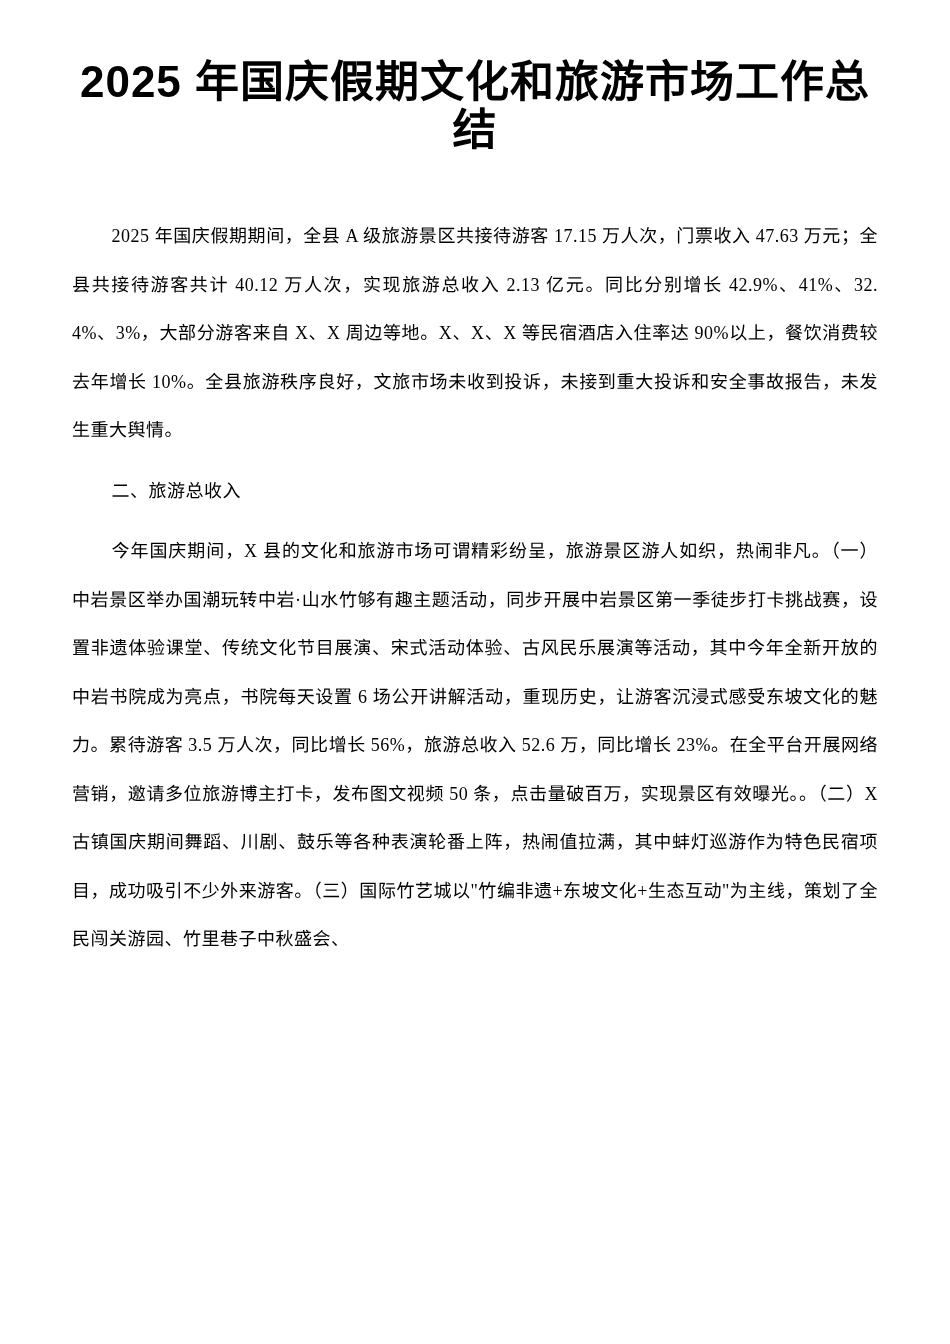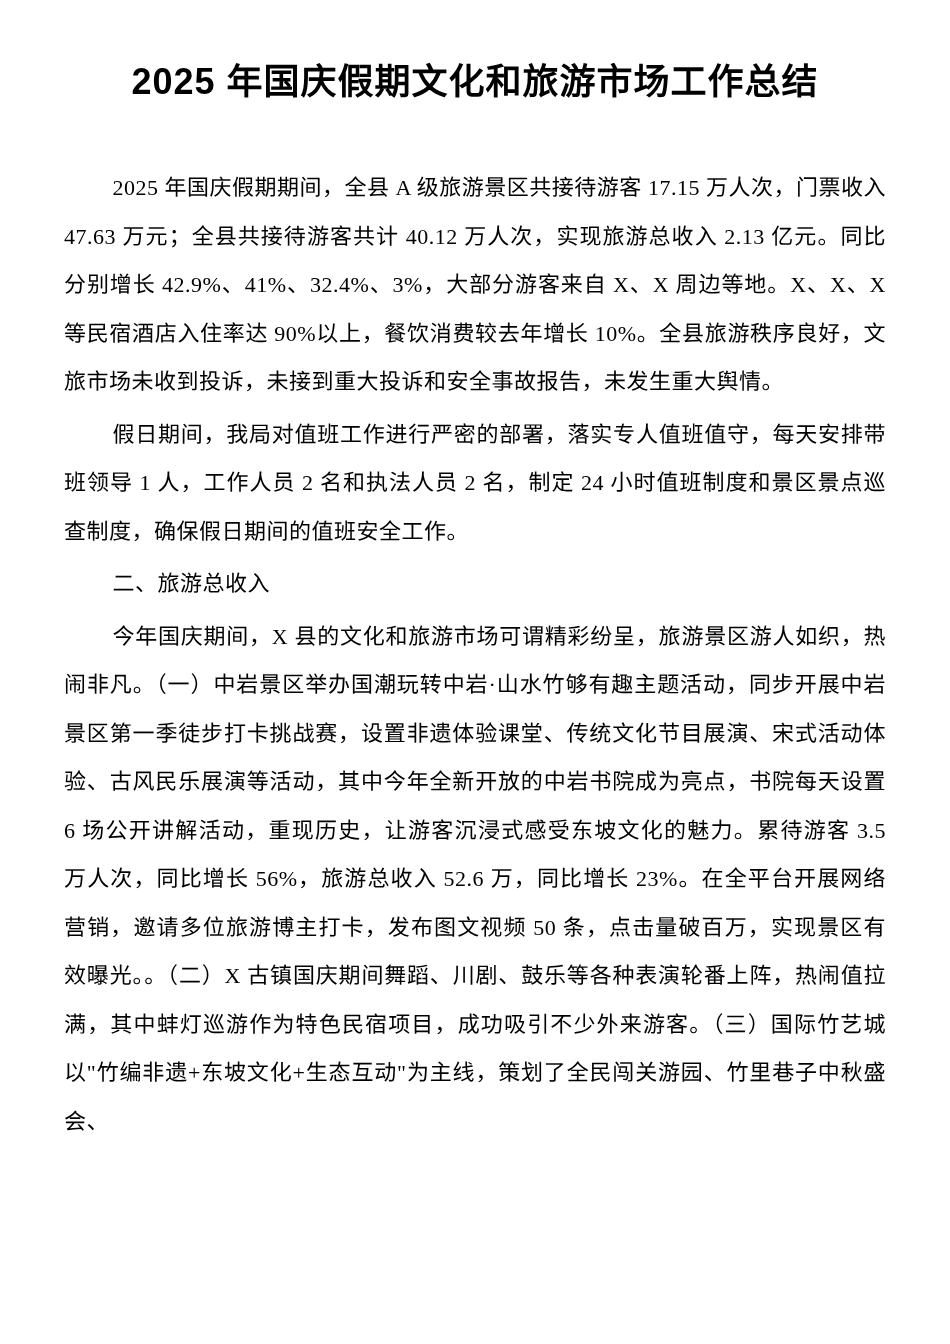--- a/index.html
+++ b/index.html
@@ -15,31 +15,31 @@
     margin: 0 auto;
     background: #ffffff;
     color: #000000;
     box-sizing: border-box;
     padding: 58px 60px 0 60px;
     overflow: hidden;
     font-family: "Liberation Serif", "DejaVu Serif", serif;
   }
   .doc-title {
     margin: 0 0 58px 0;
-    font-size: 36px;
+    font-size: 44px;
     line-height: 48px;
     font-weight: bold;
     text-align: center;
     letter-spacing: 1px;
     font-family: "Liberation Sans", "DejaVu Sans", sans-serif;
     color: #000000;
   }
   .body-para {
-    margin: 4px;
-    font-size: 22px;
+    margin: 12px;
+    font-size: 18px;
     line-height: 48.5px;
     text-align: justify;
     text-justify: inter-ideograph;
     text-indent: 2.2em;
     letter-spacing: 0.5px;
     color: #000000;
     word-break: break-all;
   }
   .section-heading {
     text-align: left;
@@ -52,19 +52,18 @@
 </head>
 <body>
 
 <div class="page">
 
   <h1 class="doc-title">2025 年国庆假期文化和旅游市场工作总结</h1>
 
   <p class="body-para">2025 年国庆假期期间，全县 A 级旅游景区共接待游客 17.15 万人次，门票收入 47.63 万元；全县共接待游客共计 40.12 万人次，实现旅游总收入 2.13 亿元。同比分别增长 42.9%、41%、32.4%、3%，大部分游客来自 X、X 周边等地。X、X、X 等民宿酒店入住率达 90%以上，餐饮消费较去年增长 10%。全县旅游秩序良好，文旅市场未收到投诉，未接到重大投诉和安全事故报告，未发生重大舆情。</p>
 
 
-  <p class="body-para">假日期间，我局对值班工作进行严密的部署，落实专人值班值守，每天安排带班领导 1 人，工作人员 2 名和执法人员 2 名，制定 24 小时值班制度和景区景点巡查制度，确保假日期间的值班安全工作。</p>
 
   <p class="body-para section-heading">二、旅游总收入</p>
 
   <p class="body-para"><span>今年国庆期间，X 县的文化和旅游市场可谓精彩纷呈，旅游景区游人如织，热闹非凡。（一）中岩景区举办国潮玩转中岩·山水竹够有趣主题活动，同步开展中岩景区</span><b class="emph">第一</b><span>季徒步打卡挑战赛，设置非遗体验课堂、传统文化节目展演、宋式活动体验、古风民乐展演等活动，其中今年全新开放的中岩书院成为亮点，书院每天设置 6 场公开讲解活动，重现历史，让游客沉浸式感受东坡文化的魅力。累待游客 3.5 万人次，同比增长 56%，旅游总收入 52.6 万，同比增长 23%。在全平台开展网络营销，邀请多位旅游博主打卡，发布图文视频 50 条，点击量破百万，实现景区有效曝光。。（二）X 古镇国庆期间舞蹈、川剧、鼓乐等各种表演轮番上阵，热闹值拉满，其中蚌灯巡游作为特色民宿项目，成功吸引不少外来游客。（三）国际竹艺城以"竹编非遗+东坡文化+生态互动"为主线，策划了全民闯关游园、竹里巷子中秋盛会、</span></p>
 
 </div>
 
 </body></html>

